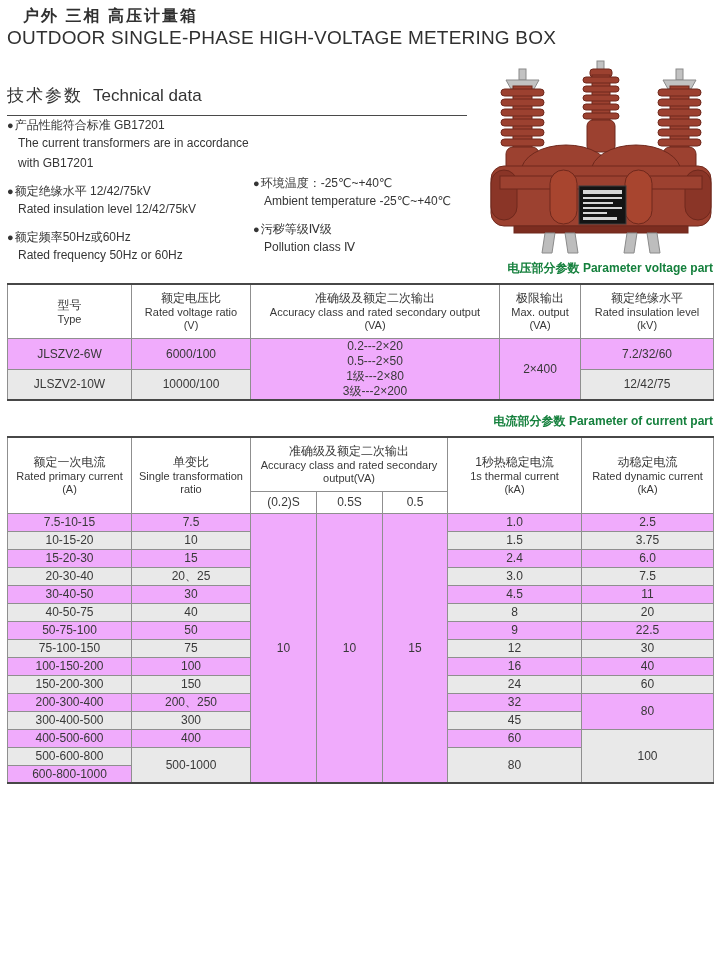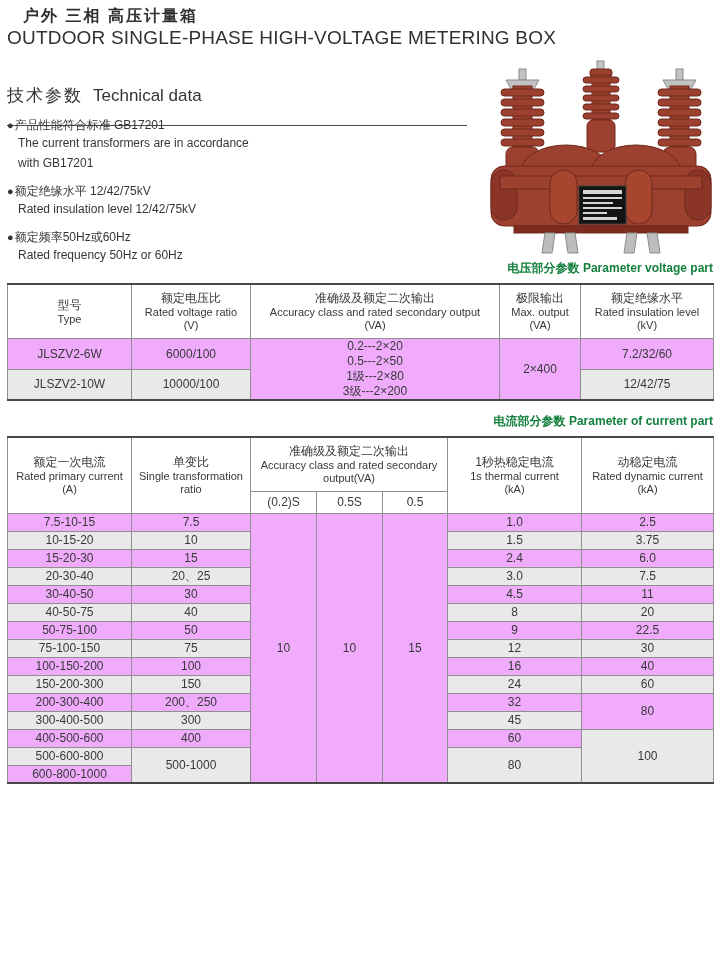--- a/index.html
+++ b/index.html
@@ -3,21 +3,21 @@
 <meta charset="utf-8">
 <style>
   * { margin:0; padding:0; box-sizing:border-box; }
   html,body { background:#fff; }
   .page {
     position:relative; width:720px; height:958px; background:#ffffff;
     font-family:"Liberation Sans","DejaVu Sans",sans-serif; color:#3a3a3a; overflow:hidden;
   }
   .title-zh { position:absolute; left:23px; top:6px; font-size:16px; font-weight:bold; color:#303030; letter-spacing:2px; }
   .title-en { position:absolute; left:7px; top:27px; font-size:19px; color:#303030; letter-spacing:0.2px; }
-  .section-head { position:absolute; left:7px; top:84px; width:460px; border-bottom:1px solid #4a4a4a; padding-bottom:18px; font-size:17px; color:#333; }
+  .section-head { position:absolute; left:7px; top:84px; width:460px; border-bottom:1px solid #4a4a4a; padding-bottom:8px; font-size:17px; color:#333; }
   .section-head .zh { letter-spacing:2px; margin-right:10px; }
 
   .features-left  { position:absolute; left:7px;  top:118px; width:250px; }
   .features-right { position:absolute; left:253px; top:176px; width:230px; }
   .feature { margin-bottom:11px; }
   .feature .zh-line { font-size:12px; line-height:15px; color:#353535; }
   .feature .bullet { margin-right:1px; font-size:11px; }
   .feature .en-line { font-size:12px; line-height:20px; color:#353535; padding-left:11px; }
 
   .product { position:absolute; left:488px; top:58px; width:226px; height:200px; }
@@ -65,20 +65,30 @@
     <div class="feature">
       <div class="zh-line"><span class="bullet">●</span><span>额定绝缘水平 12/42/75kV</span></div>
       <div class="en-line">Rated insulation level 12/42/75kV</div>
     </div>
     <div class="feature">
       <div class="zh-line"><span class="bullet">●</span><span>额定频率50Hz或60Hz</span></div>
       <div class="en-line">Rated frequency 50Hz or 60Hz</div>
     </div>
   </div>
 
+  <div class="features-right">
+    <div class="feature">
+      <div class="zh-line"><span class="bullet">●</span><span>环境温度：-25℃~+40℃</span></div>
+      <div class="en-line">Ambient temperature -25℃~+40℃</div>
+    </div>
+    <div class="feature">
+      <div class="zh-line"><span class="bullet">●</span><span>污秽等级Ⅳ级</span></div>
+      <div class="en-line">Pollution class Ⅳ</div>
+    </div>
+  </div>
 
   <div class="product">
     <svg width="226" height="200" viewBox="0 0 226 200">
 
       <g fill="#c2c2c2" stroke="#8a8a8a" stroke-width="1">
         <rect x="31" y="11" width="7" height="11"></rect>
         <polygon points="18,22 51,22 46,31 23,31"></polygon>
         <rect x="188" y="11" width="7" height="11"></rect>
         <polygon points="175,22 208,22 203,31 180,31"></polygon>
         <rect x="109" y="3" width="7" height="9"></rect>

